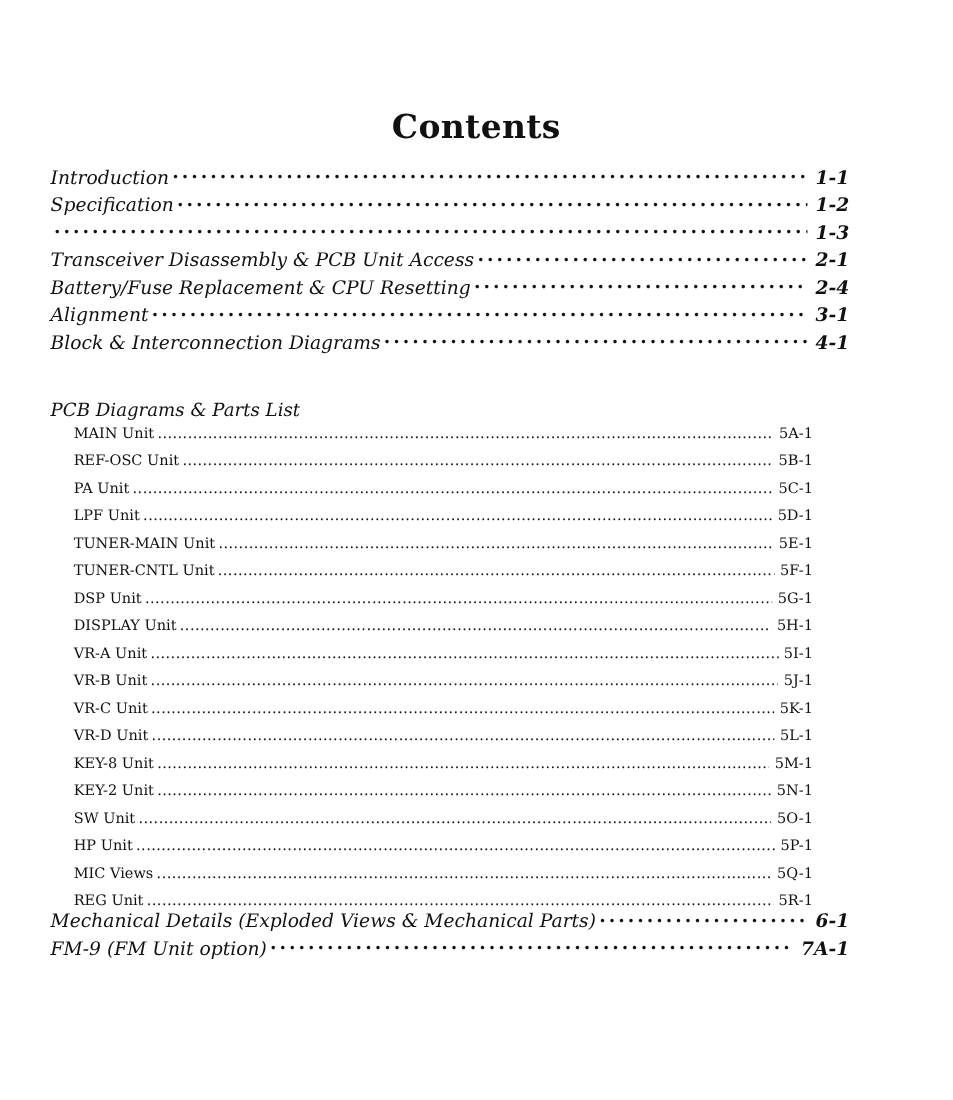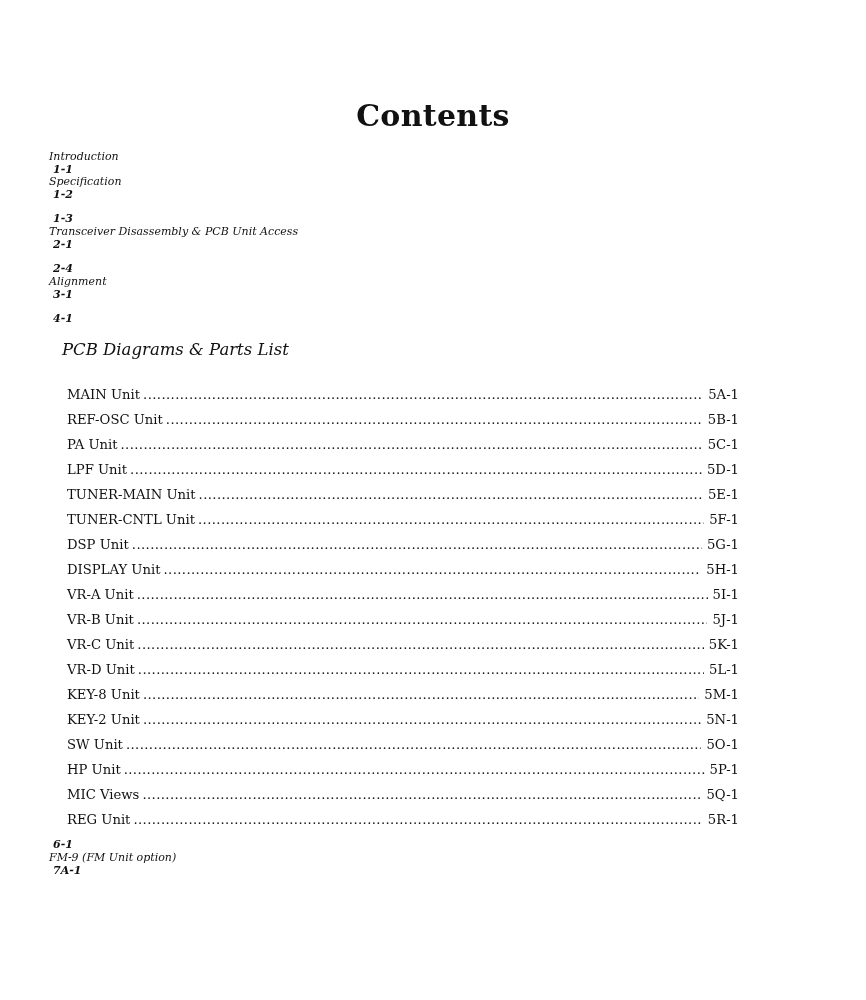--- a/index.html
+++ b/index.html
@@ -1,27 +1,27 @@
 <!DOCTYPE html>
 <html><head>
   <meta charset="utf-8">
   <style>
     html, body { margin: 0; padding: 0; background: #ffffff; }
     body { width: 866px; height: 1000px; position: relative; overflow: hidden; color: #111; font-family: "DejaVu Serif", "Liberation Serif", serif; }
     .title { position: absolute; left: 0; width: 866px; top: 78px; text-align: center; font-family: "DejaVu Serif", serif; font-weight: bold; font-size: 30px; letter-spacing: 0.3px; }
     .row { position: absolute; display: flex; align-items: baseline; white-space: nowrap; }
-    .main { left: 46px; width: 726px; font-style: italic; font-size: 11px; height: 25px; flex-direction: column; }
+    .main { left: 46px; width: 726px; font-style: italic; font-size: 17px; height: 25px; }
     .main .label { font-family: "DejaVu Serif", serif; }
     .main .page { font-weight: bold; padding-left: 4px; }
     .sub { left: 67px; width: 672px; font-size: 13.2px; height: 25px; font-family: "DejaVu Serif", serif; align-items: flex-end; }
     .sub .page { padding-left: 2px; }
     .leader { flex: 1; overflow: hidden; margin: 0 3px; position: relative; height: 1em; }
     .leader::after { content: ". . . . . . . . . . . . . . . . . . . . . . . . . . . . . . . . . . . . . . . . . . . . . . . . . . . . . . . . . . . . . . . . . . . . . . . . . . . . . . . . . . . . . . . . . . . . . . . . . . . . . . . . . . . . . . . . . . . . . . . . . . . . . . . . . . . . . . . . . . . . . . . . . . . . . . . . . . . . . . . . . . . . . . . . . . . . ."; position: absolute; left: 0; bottom: 0; letter-spacing: -1.6px; font-style: normal; font-weight: bold; }
     .sub .leader::after { font-weight: normal; letter-spacing: -1.9px; }
-    .section-heading { position: absolute; left: 46px; top: 340px; font-style: italic; font-size: 16.5px; margin-left: 16px; }
+    .section-heading { position: absolute; left: 46px; top: 363px; font-style: italic; font-size: 16.5px; }
   </style>
 </head>
 <body>
 
 <h1 class="title">Contents</h1>
 
 <div class="row main" style="top:150px">
   <span class="label">Introduction</span>
   <span class="leader"></span>
   <span class="page">1-1</span>
@@ -34,29 +34,31 @@
 <div class="row main" style="top:200px">
   <span class="leader"></span>
   <span class="page">1-3</span>
 </div>
 <div class="row main" style="top:225px">
   <span class="label">Transceiver Disassembly &amp; PCB Unit Access</span>
   <span class="leader"></span>
   <span class="page">2-1</span>
 </div>
 <div class="row main" style="top:250px">
+  <span class="label">Battery/Fuse Replacement &amp; CPU Resetting</span>
   <span class="leader"></span>
   <span class="page">2-4</span>
 </div>
 <div class="row main" style="top:275px">
   <span class="label">Alignment</span>
   <span class="leader"></span>
   <span class="page">3-1</span>
 </div>
 <div class="row main" style="top:300px">
+  <span class="label">Block &amp; Interconnection Diagrams</span>
   <span class="leader"></span>
   <span class="page">4-1</span>
 </div>
 
 <div class="section-heading">PCB Diagrams &amp; Parts List</div>
 
 <div class="row sub" style="top:377px">
   <span>MAIN Unit</span>
   <span class="leader"></span>
   <span class="page">5A-1</span>
@@ -141,20 +143,21 @@
   <span class="leader"></span>
   <span class="page">5Q-1</span>
 </div>
 <div class="row sub" style="top:802px">
   <span>REG Unit</span>
   <span class="leader"></span>
   <span class="page">5R-1</span>
 </div>
 
 <div class="row main" style="top:826px">
+  <span class="label">Mechanical Details (Exploded Views &amp; Mechanical Parts)</span>
   <span class="leader"></span>
   <span class="page">6-1</span>
 </div>
 <div class="row main" style="top:851px">
   <span class="label">FM-9 (FM Unit option)</span>
   <span class="leader"></span>
   <span class="page">7A-1</span>
 </div>
 
 </body></html>

